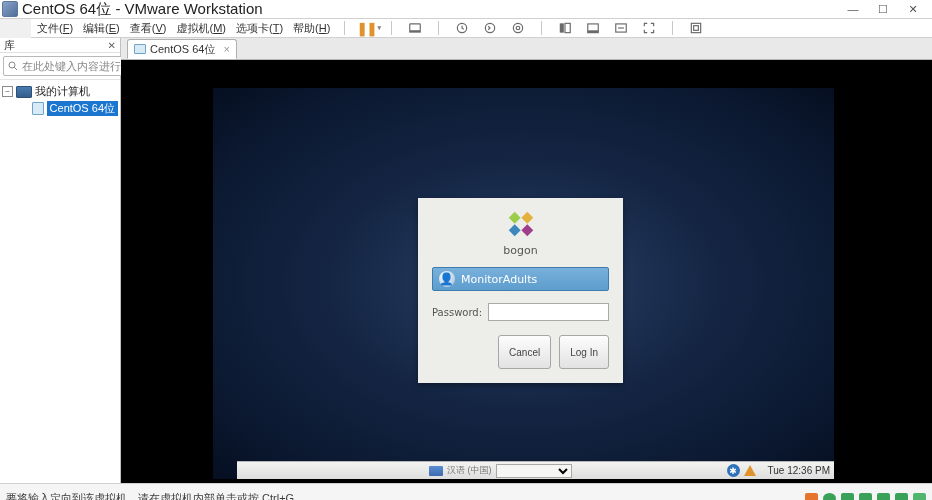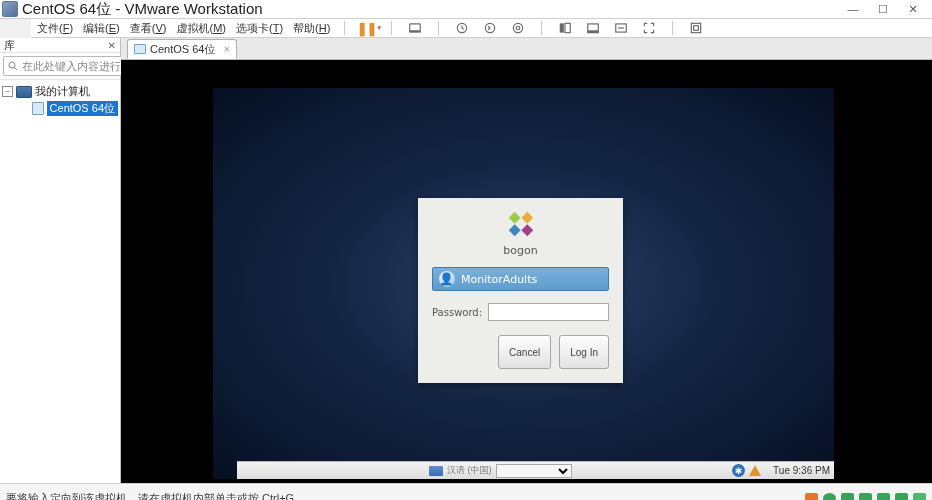--- a/index.html
+++ b/index.html
@@ -556,21 +556,21 @@
         </div>
 
         <div class="gnome-panel">
           <div style="flex:none;width:182px"></div>
           <span class="lang-icon"></span>
           <span style="font-size:9px;color:#777">汉语 (中国)</span>
           <select><option></option></select>
           <div class="panel-spacer"></div>
           <span class="access-icon">✱</span>
           <span class="warn-icon"></span>
-          <span class="clock">Tue  9:36 PM</span>
+          <span class="clock">Tue  12:36 PM</span>
           <span class="gear-icon">⏻</span>
         </div>
       </div>
     </div>
   </div>
 </div>
 
 <div class="footer">
   <span>要将输入定向到该虚拟机，请在虚拟机内部单击或按 Ctrl+G。</span>
   <div class="spacer"></div>

